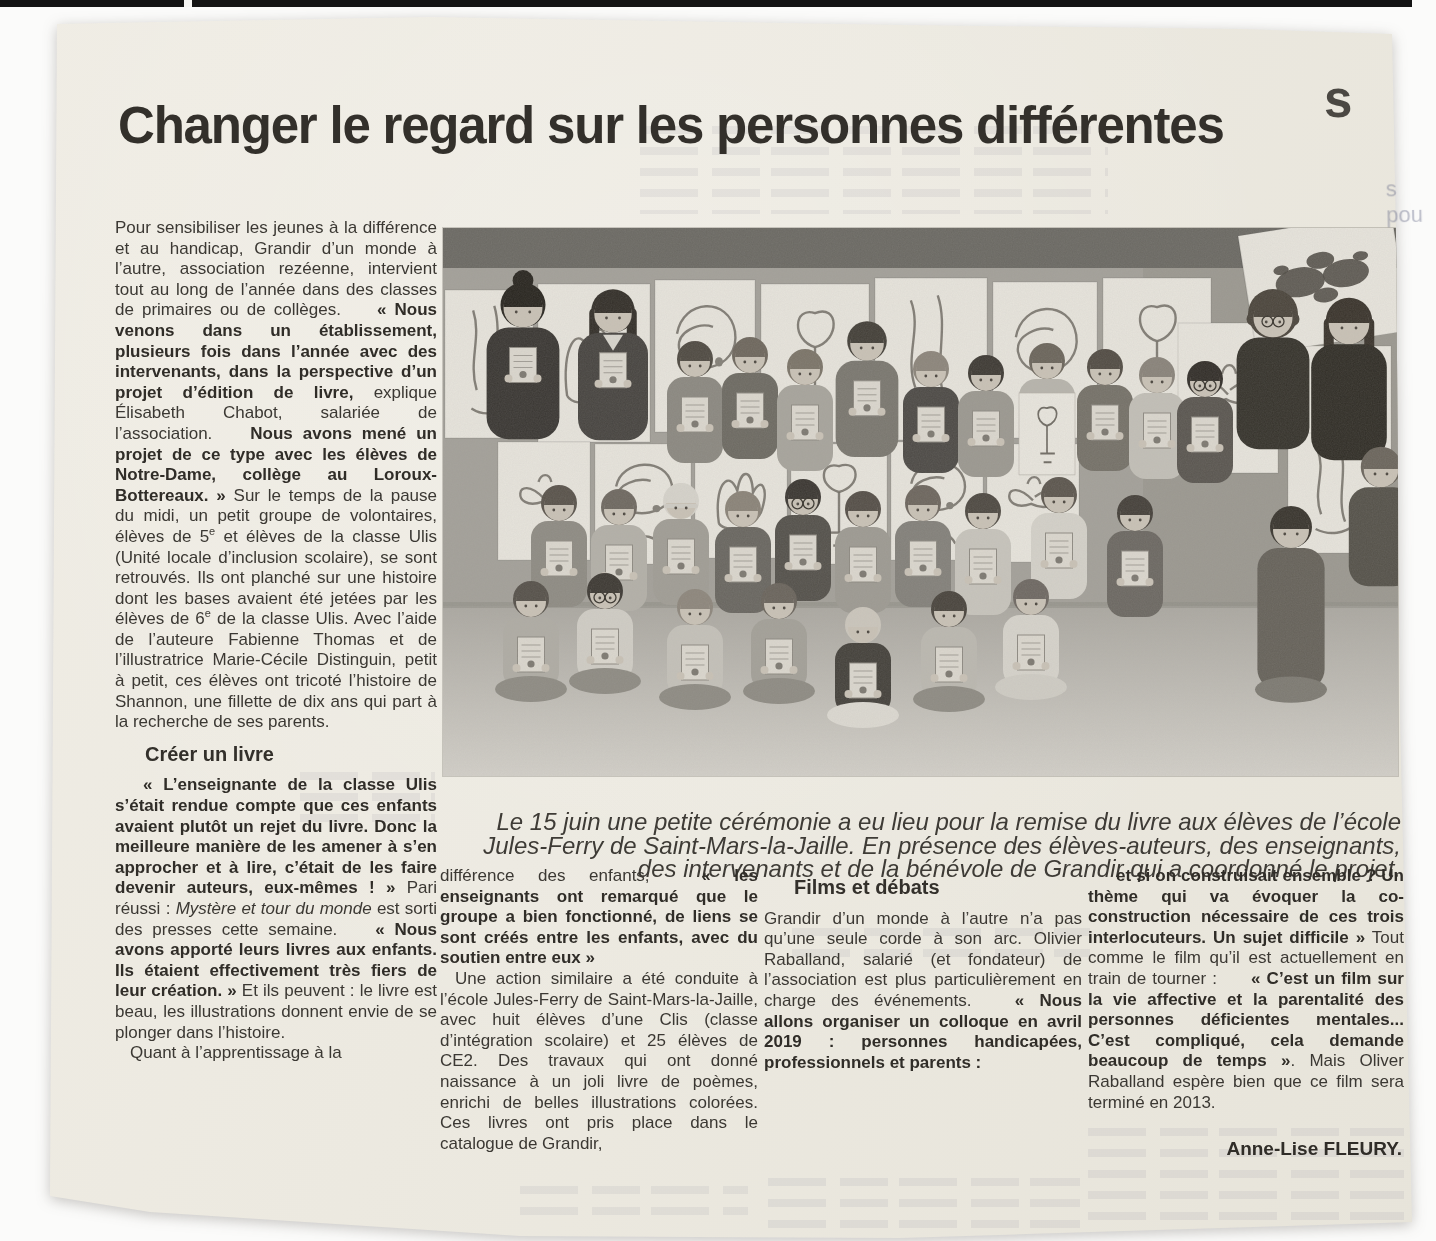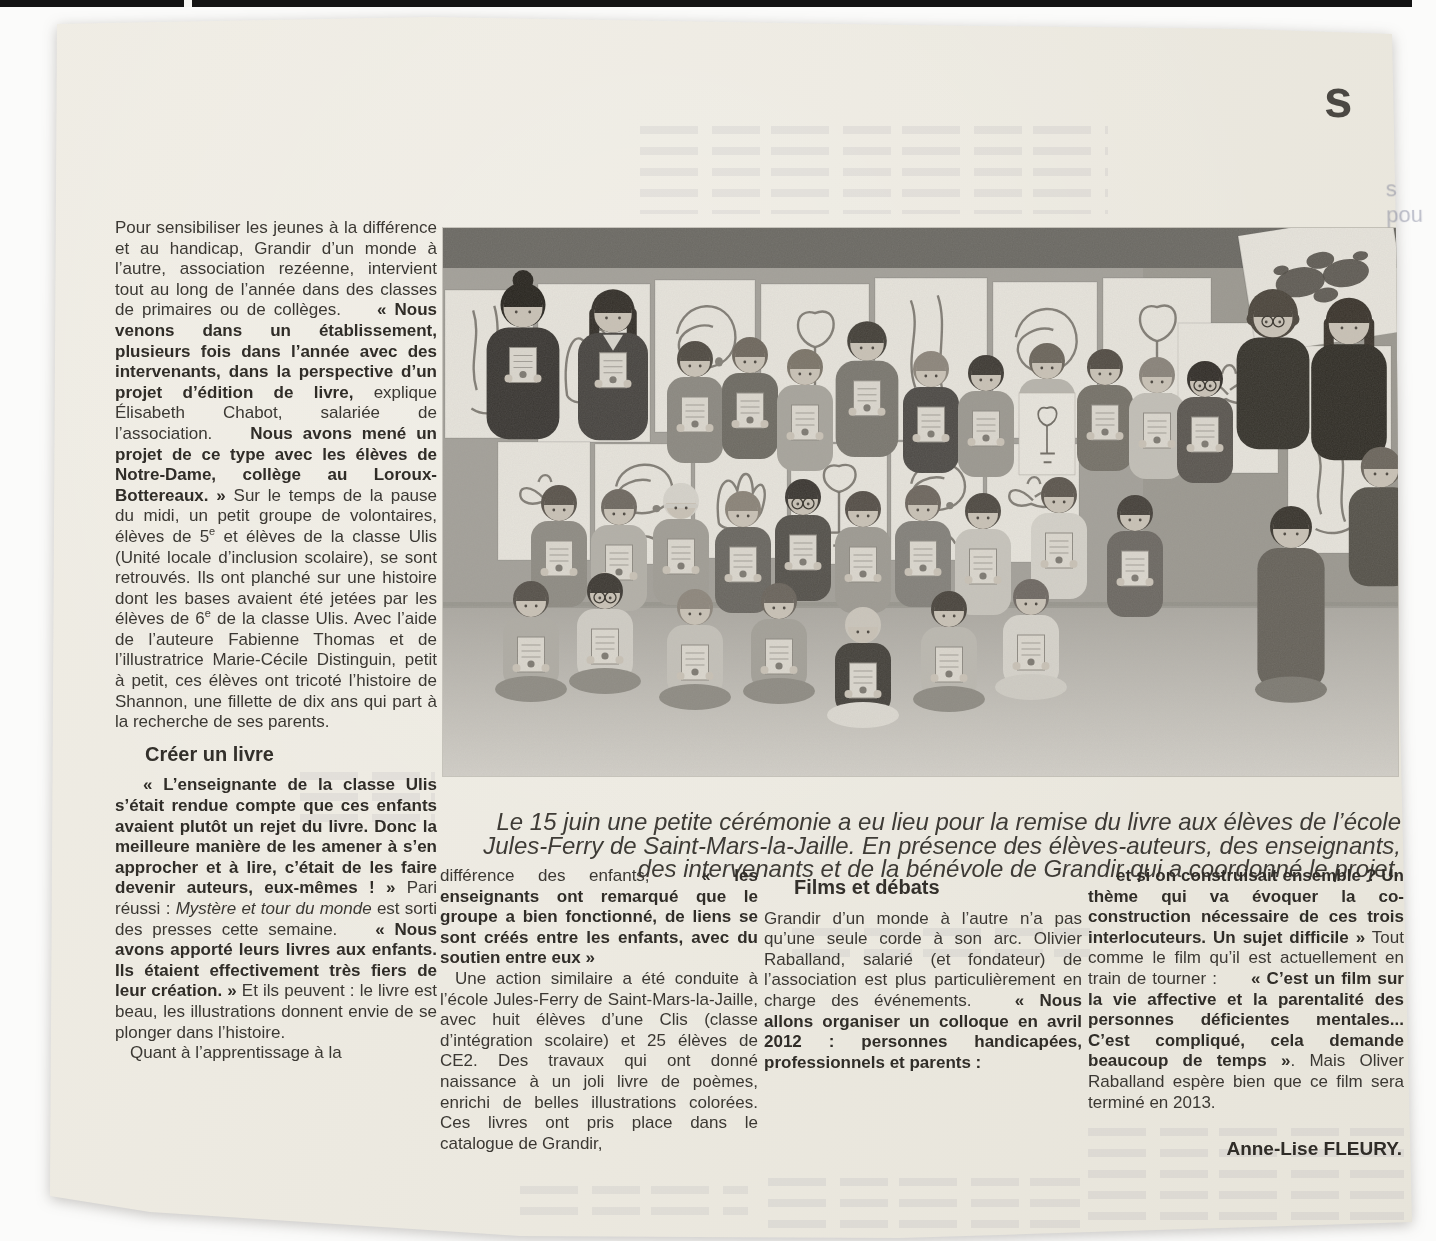--- a/index.html
+++ b/index.html
@@ -71,20 +71,21 @@
 
       <div class="ghost g1"></div>
       <div class="ghost g2"></div>
       <div class="ghost g3"></div>
       <div class="ghost g4"></div>
       <div class="ghost g5"></div>
       <div class="ghost g6"></div>
 
       <div class="edge-letter">s</div>
 
+      <h1 class="headline">Changer le regard sur les personnes différentes</h1>
 
 
       <div class="col col1">
           <p class="para"><span>Pour sensibiliser les jeunes à la différence et au handicap, Grandir d’un monde à l’autre, association rezéenne, intervient tout au long de l’année dans des classes de primaires ou de collèges. </span><span class="b">« Nous venons dans un établissement, plusieurs fois dans l’année avec des intervenants, dans la perspective d’un projet d’édition de livre,</span><span> explique Élisabeth Chabot, salariée de l’association. </span><span class="b">Nous avons mené un projet de ce type avec les élèves de Notre-Dame, collège au Loroux-Bottereaux. »</span><span> Sur le temps de la pause du midi, un petit groupe de volontaires, élèves de 5</span><span class="sup">e</span><span> et élèves de la classe Ulis (Unité locale d’inclusion scolaire), se sont retrouvés. Ils ont planché sur une histoire dont les bases avaient été jetées par les élèves de 6</span><span class="sup">e</span><span> de la classe Ulis. Avec l’aide de l’auteure Fabienne Thomas et de l’illustratrice Marie-Cécile Distinguin, petit à petit, ces élèves ont tricoté l’histoire de Shannon, une fillette de dix ans qui part à la recherche de ses parents.</span></p>
           <h2 class="crosshead">Créer un livre</h2>
           <p class="para"><span class="b">« L’enseignante de la classe Ulis s’était rendue compte que ces enfants avaient plutôt un rejet du livre. Donc la meilleure manière de les amener à s’en approcher et à lire, c’était de les faire devenir auteurs, eux-mêmes ! »</span><span> Pari réussi : </span><span class="i">Mystère et tour du monde</span><span> est sorti des presses cette semaine. </span><span class="b">« Nous avons apporté leurs livres aux enfants. Ils étaient effectivement très fiers de leur création. »</span><span> Et ils peuvent : le livre est beau, les illustrations donnent envie de se plonger dans l’histoire.</span></p>
           <p class="para indent"><span>Quant à l’apprentissage à la</span></p>
         </div>
 
       <div class="photo-frame">
@@ -710,21 +711,21 @@
       </div>
 
       <p class="caption">Le 15 juin une petite cérémonie a eu lieu pour la remise du livre aux élèves de l’école Jules-Ferry de Saint-Mars-la-Jaille. En présence des élèves-auteurs, des enseignants, des intervenants et de la bénévole de Grandir qui a coordonné le projet.</p>
 
       <div class="col col2">
           <p class="para"><span>différence des enfants, </span><span class="b">« les enseignants ont remarqué que le groupe a bien fonctionné, de liens se sont créés entre les enfants, avec du soutien entre eux »</span></p>
           <p class="para indent"><span>Une action similaire a été conduite à l’école Jules-Ferry de Saint-Mars-la-Jaille, avec huit élèves d’une Clis (classe d’intégration scolaire) et 25 élèves de CE2. Des travaux qui ont donné naissance à un joli livre de poèmes, enrichi de belles illustrations colorées. Ces livres ont pris place dans le catalogue de Grandir,</span></p>
         </div>
       <div class="col col3">
           <h2 class="crosshead">Films et débats</h2>
-          <p class="para"><span>Grandir d’un monde à l’autre n’a pas qu’une seule corde à son arc. Olivier Raballand, salarié (et fondateur) de l’association est plus particulièrement en charge des événements. </span><span class="b">« Nous allons organiser un colloque en avril 2012 : personnes handicapées, professionnels et parents :</span></p>
+          <p class="para"><span>Grandir d’un monde à l’autre n’a pas qu’une seule corde à son arc. Olivier Raballand, salarié (et fondateur) de l’association est plus particulièrement en charge des événements. </span><span class="b">« Nous allons organiser un colloque en avril 2019 : personnes handicapées, professionnels et parents :</span></p>
         </div>
       <div class="col col4">
           <p class="para"><span class="b">et si on construisait ensemble ? Un thème qui va évoquer la co-construction nécessaire de ces trois interlocuteurs. Un sujet difficile »</span><span> Tout comme le film qu’il est actuellement en train de tourner : </span><span class="b">« C’est un film sur la vie affective et la parentalité des personnes déficientes mentales... C’est compliqué, cela demande beaucoup de temps »</span><span>. Mais Oliver Raballand espère bien que ce film sera terminé en 2013.</span></p>
           <p class="para sig"><span class="b">Anne-Lise FLEURY.</span></p>
         </div>
 
     </div>
   </div>
 
   <div class="ghost-frag">s pou</div>

